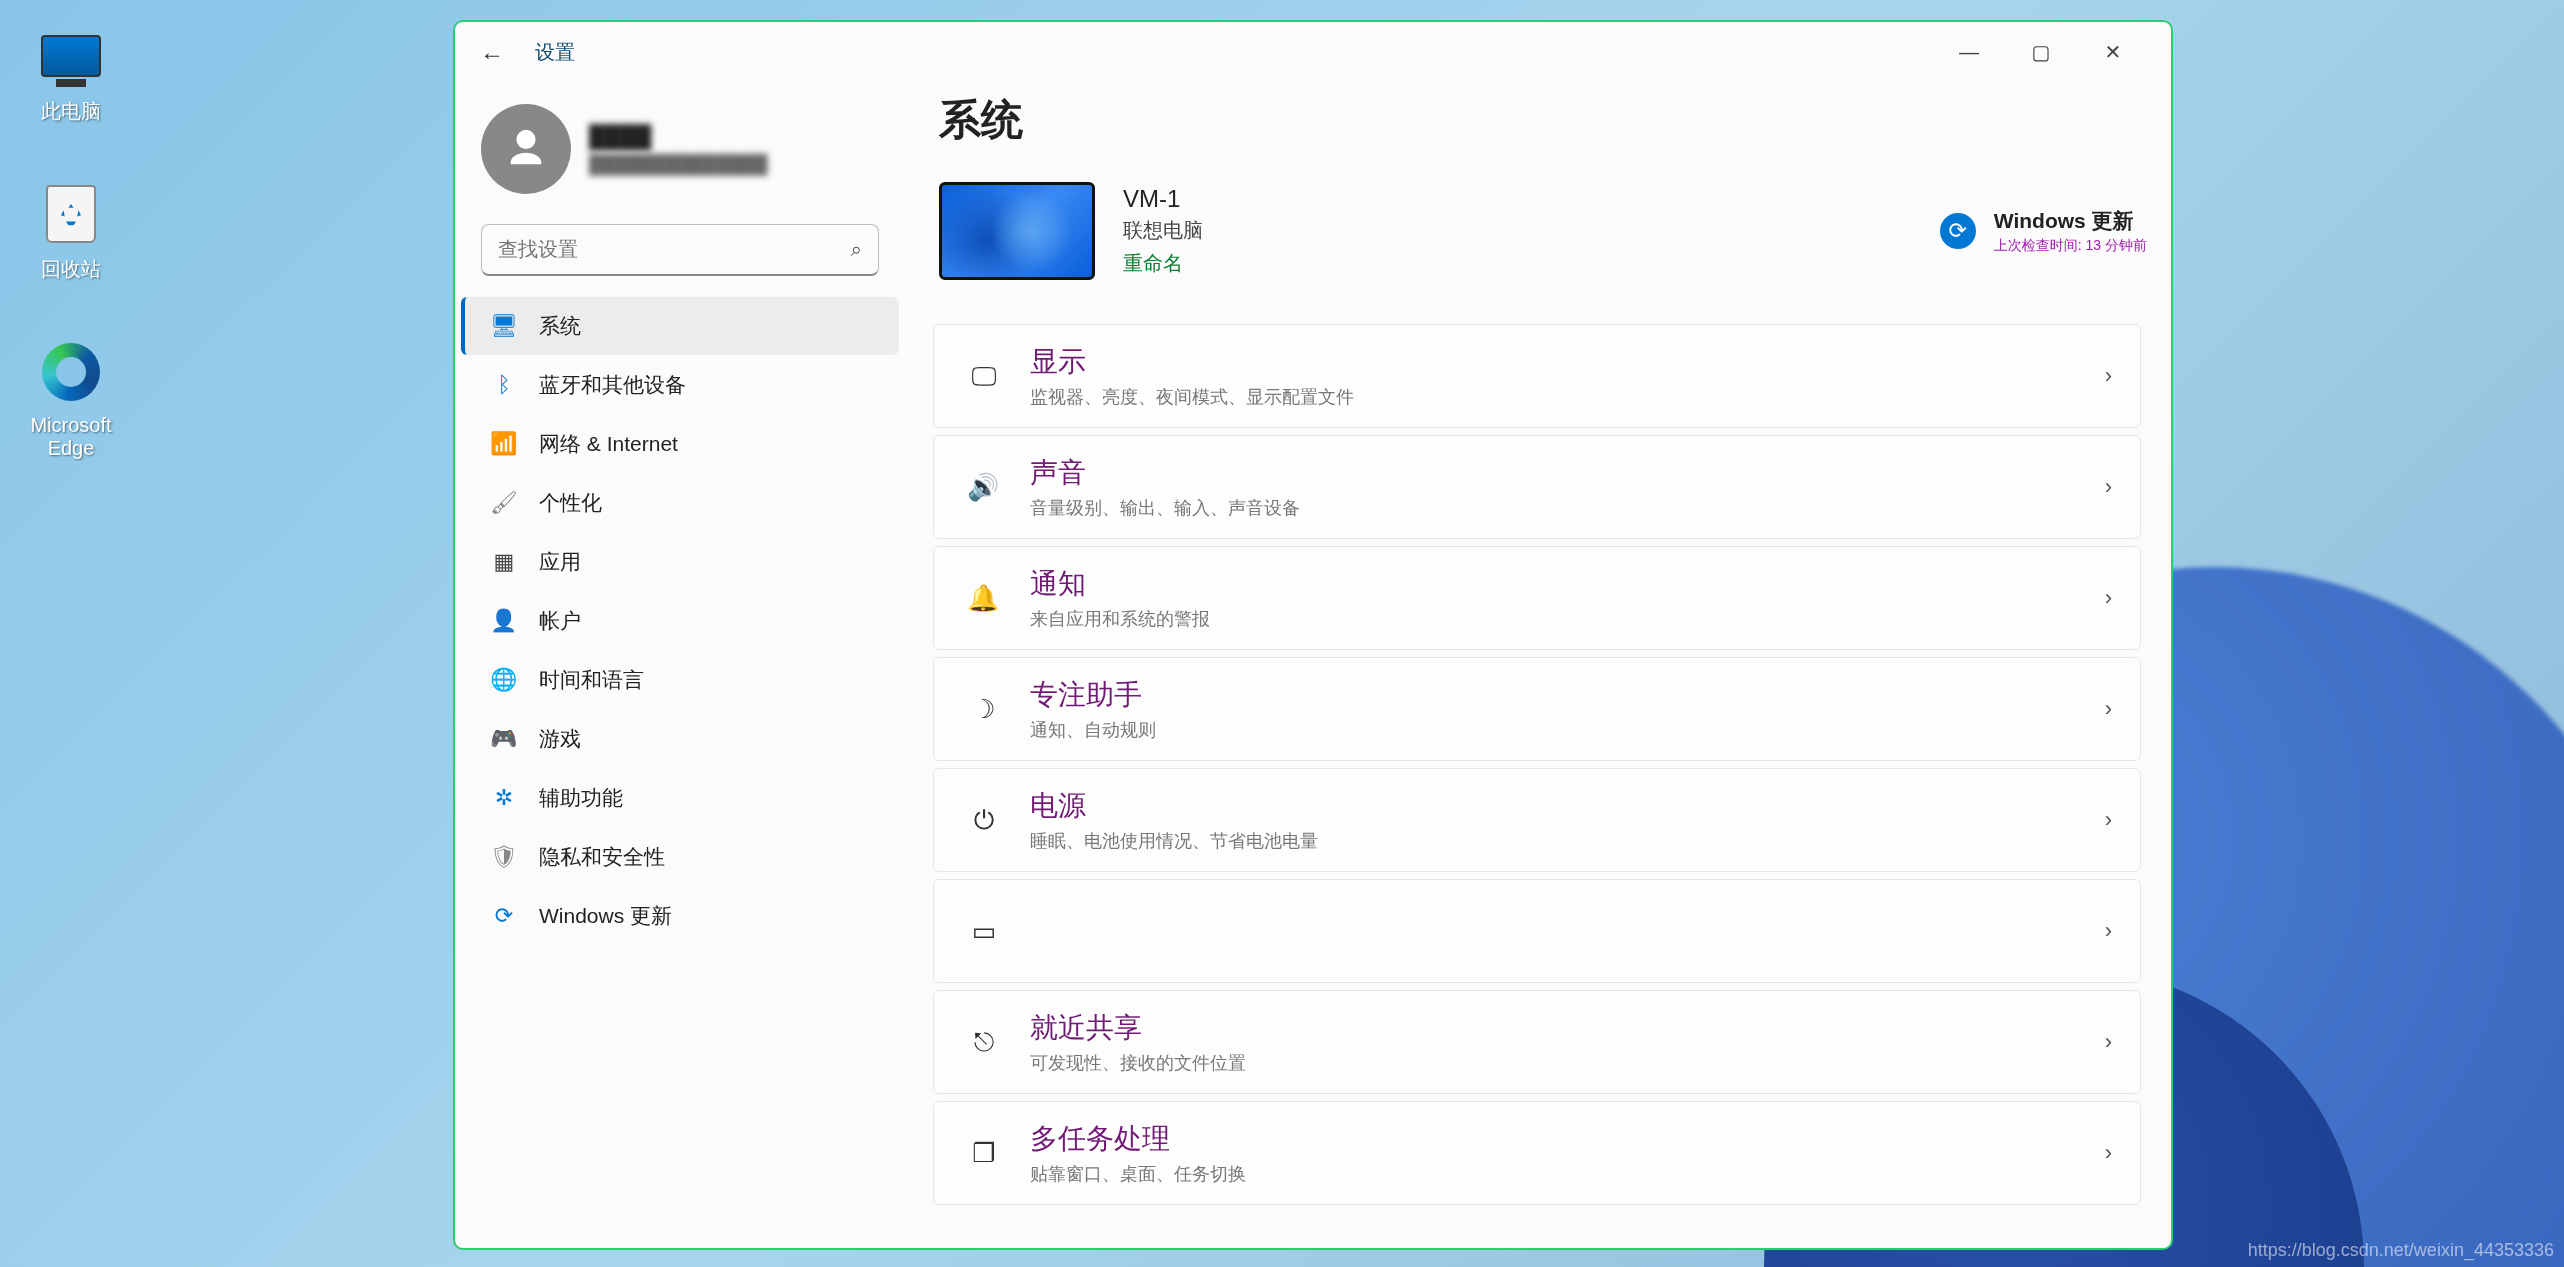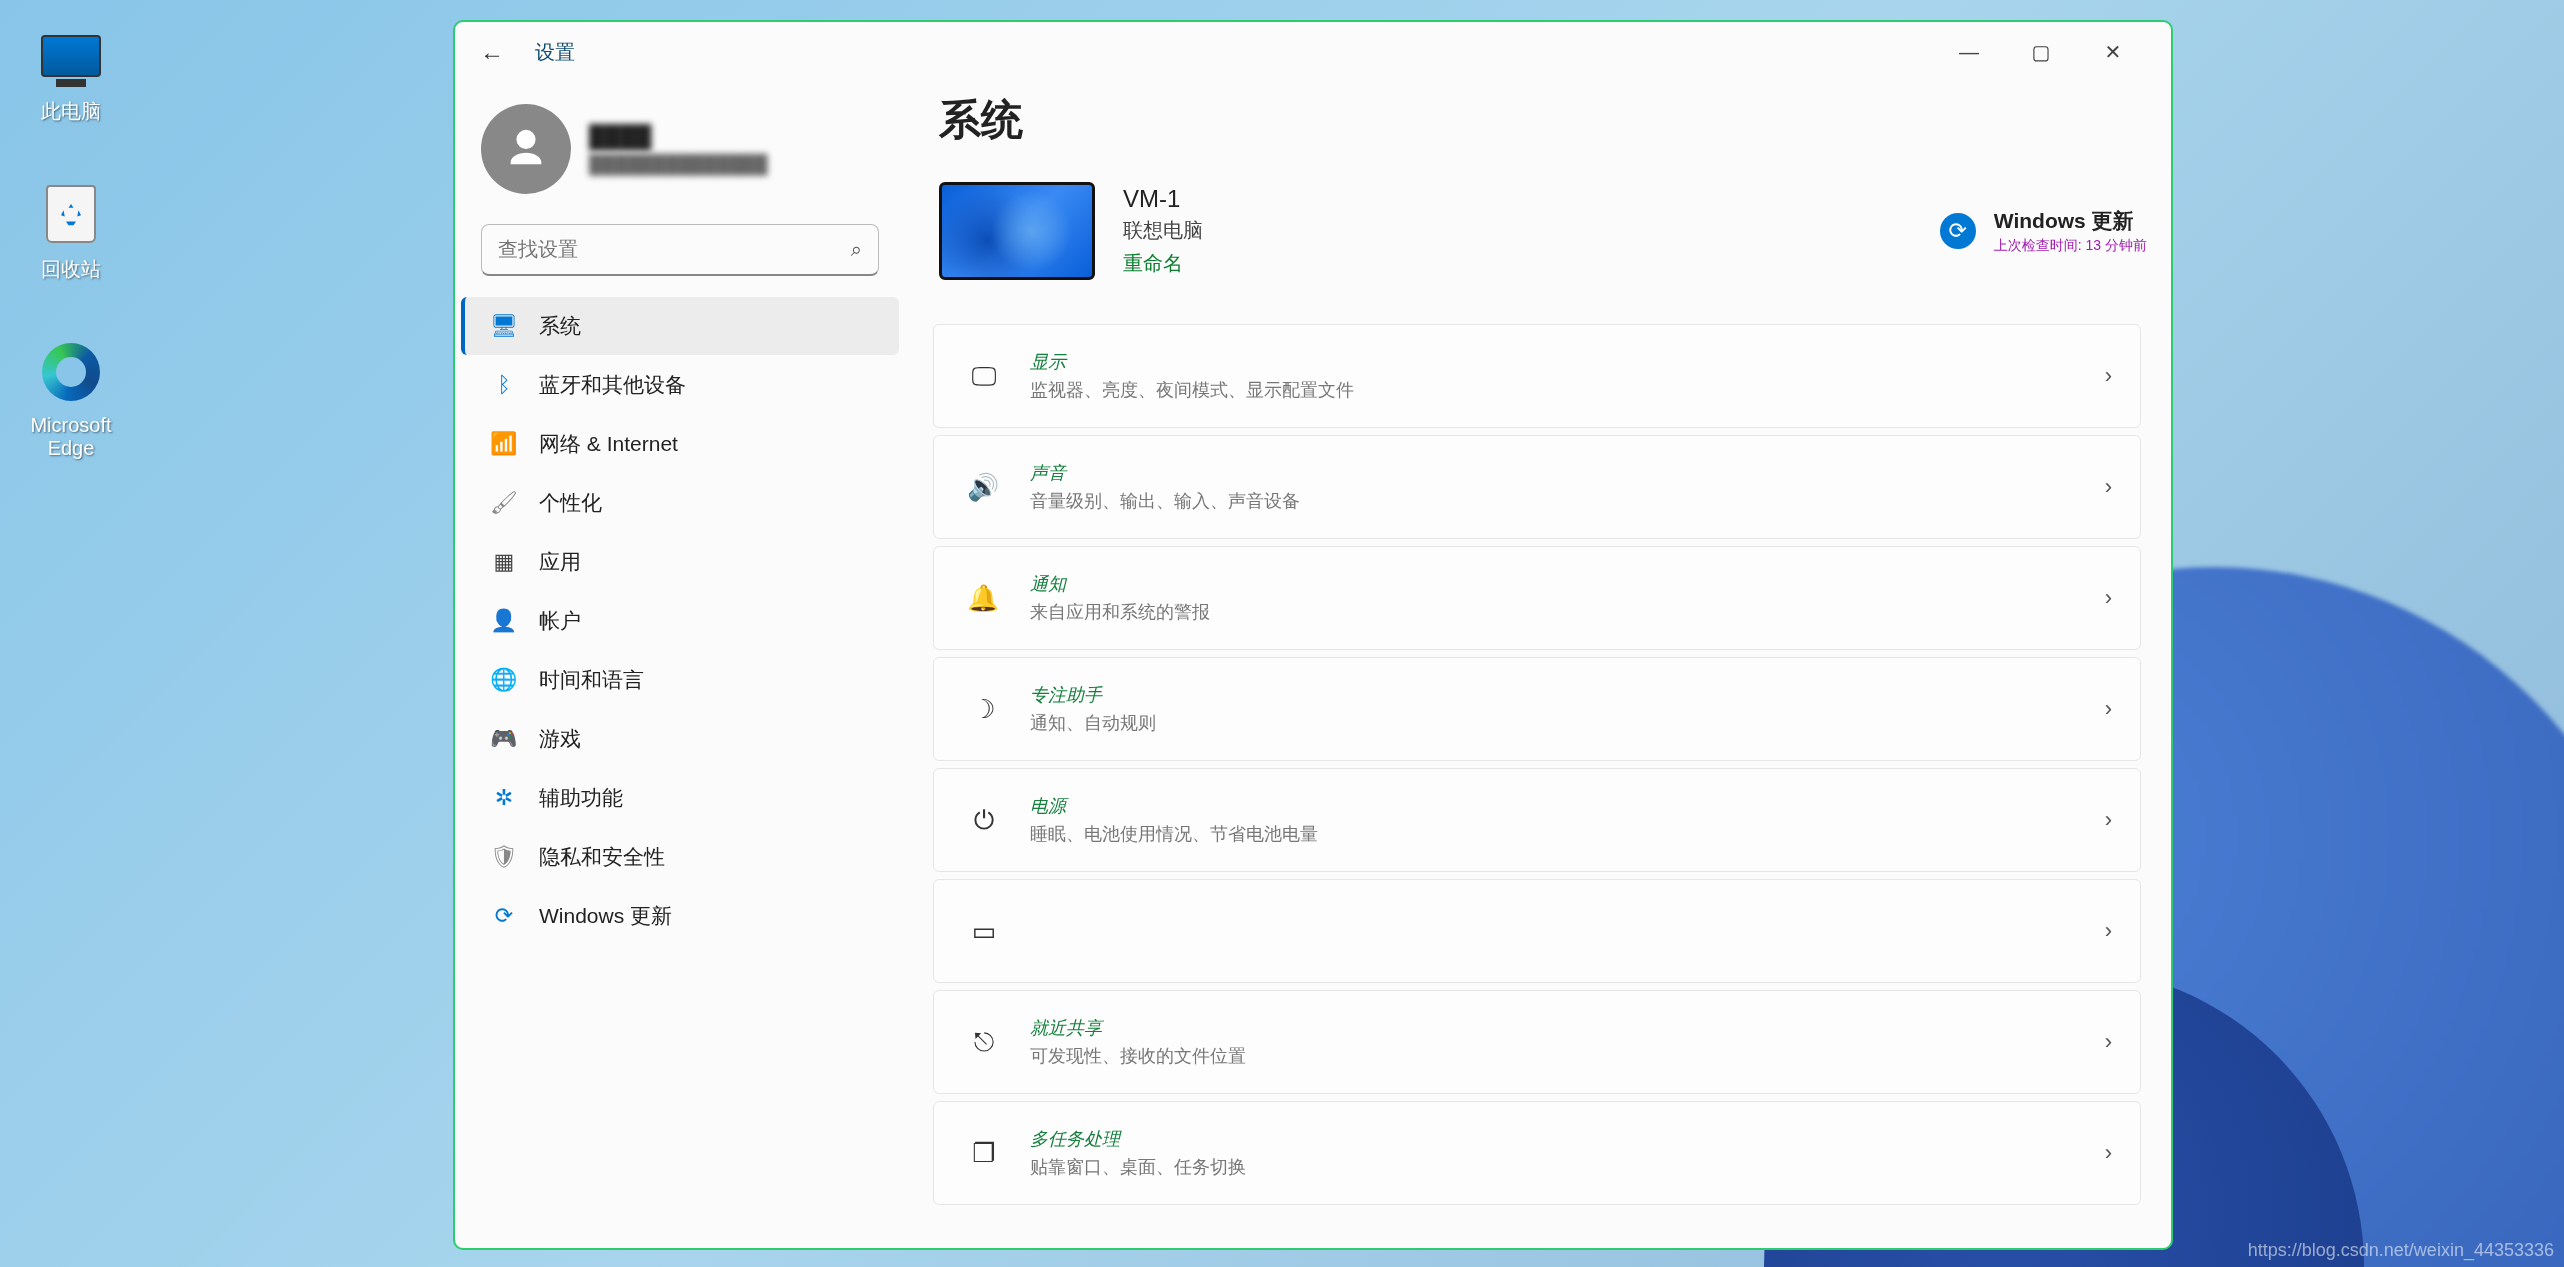--- a/index.html
+++ b/index.html
@@ -55,21 +55,21 @@
 .dev-make { font-size: 20px; color:#444; margin-top: 4px; }
 .dev-rename { font-size: 20px; color: #0a7d2e; margin-top: 6px; display:inline-block;text-align:center; }
 .update-box { margin-left: auto; display:flex; align-items:center; gap: 18px; }
 .update-ico { width: 36px; height: 36px; border-radius:50%; background:#0078d4; display:flex; align-items:center; justify-content:center; color:#fff; font-size:22px; }
 .up-title { font-size: 21px; font-weight:600; color:#222; }
 .up-sub { font-size: 14px; color:#a21caf; margin-top:2px; }
 .cards { display:flex; flex-direction:column; gap: 7px; padding-right: 6px; }
 .card { background:#fdfdfd; border:1px solid #e6e6e6; border-radius:6px; height: 104px; display:flex; align-items:center; padding: 0 28px; }
 .card-ico { width: 44px; display:flex; align-items:center; justify-content:center; font-size: 26px; color:#333; }
 .card-text { margin-left: 24px; }
-.card-title { font-size: 18px; color:#15803d;font-style:italic; }
+.card-title { font-size: 28px; color:#701a75; }
 .card-sub { font-size: 18px; color:#777; margin-top: 4px; }
 .chev { margin-left:auto; font-size: 22px; color:#555; }
 .watermark { position:absolute; right: 10px; bottom: 6px; font-size: 18px; color: rgba(255,255,255,0.55); }
 </style>
 </head>
 <body>
 
 <div class="bg-shape-1"></div>
 <div class="bg-shape-2"></div>
 

